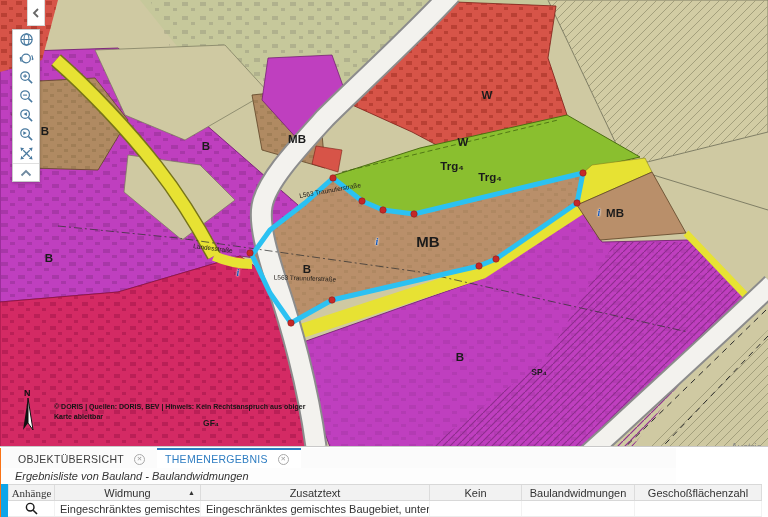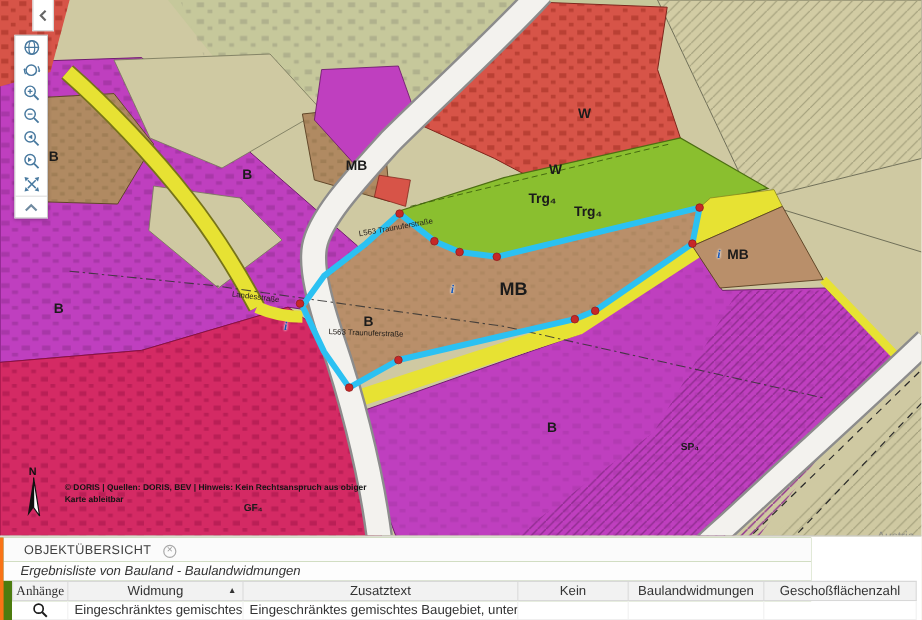--- a/index.html
+++ b/index.html
@@ -29,21 +29,21 @@
   .tool-btn.last { border-top:1px solid #e0e0e0; height:18px; }
   .tool-btn svg { display:block; }
 
   
   .north { position:absolute; left:20px; top:388px; width:26px; height:48px; }
   .north .n { position:absolute; left:4px; top:0; font-size:9px; font-weight:bold; color:#111; }
   .attribution { position:absolute; left:54px; top:402px; width:252px; font-size:7px; font-weight:bold; line-height:1.45; color:#151515; }
   .basemap-credit { position:absolute; right:6px; top:442px; font-size:10px; color:#8b8b85; }
 
   
-  .panel { position:absolute; left:0; top:448px; width:676px; height:69px; background:#4d7c0f; border-left:3px solid #f97316; }
+  .panel { position:absolute; left:0; top:448px; width:676px; height:69px; background:#0ea5e9; border-left:1px solid #f97316; }
   .tabbar { height:20px; display:flex; align-items:stretch; padding-left:9px; background:#fbfbfb; }
   .tab { display:flex; align-items:center; gap:10px; padding:0 12px 0 8px; border-top:2px solid transparent; cursor:pointer; }
   .tab .tab-label { font-size:10.5px; letter-spacing:.3px; color:#3d3d3d; white-space:nowrap; }
   .tab.active { border-top-color:#2e7dc2; background:#fff; }
   .tab.active .tab-label { color:#2e7dc2; }
   .close-circle { width:11px; height:11px; border:1px solid #a9a9a9; border-radius:50%; display:flex; align-items:center; justify-content:center;
                   font-size:6.5px; color:#9a9a9a; line-height:1; }
   .subtitle-row { height:16px; display:flex; align-items:center; padding-left:14px; font-size:11px; color:#333; background:#fdfdfd;font-style:italic; }
 
   .grid-table { margin-left:7px; width:754px; }
@@ -182,21 +182,21 @@
         <span class="zone-label md" style="left: 297px; top: 139px;">MB</span>
         <span class="zone-label md" style="left: 49px; top: 258px;">B</span>
         <span class="zone-label md" style="left: 487px; top: 95px;">W</span>
         <span class="zone-label md" style="left: 463px; top: 142px;">W</span>
         <span class="zone-label md" style="left: 452px; top: 166px;">Trg₄</span>
         <span class="zone-label md" style="left: 490px; top: 177px;">Trg₄</span>
         <span class="zone-label lg" style="left: 428px; top: 241px;">MB</span>
         <span class="zone-label md" style="left: 307px; top: 269px;">B</span>
         <span class="zone-label md" style="left: 615px; top: 213px;">MB</span>
         <span class="zone-label md" style="left: 460px; top: 357px;">B</span>
-        <span class="zone-label sm" style="left: 539px; top: 372px; margin-left: 36px;">SP₄</span>
+        <span class="zone-label sm" style="left: 539px; top: 372px;">SP₄</span>
         <span class="zone-label sm" style="left: 211px; top: 423px;">GF₄</span>
       </div>
     <div class="info-markers" id="info-markers">
         <span class="info-marker" style="left: 238px; top: 273px;">i</span>
         <span class="info-marker" style="left: 377px; top: 242px;">i</span>
         <span class="info-marker" style="left: 599px; top: 213px;">i</span>
       </div>
 
     <div class="collapse-left">
       <svg width="8" height="10" viewBox="0 0 8 10">
@@ -276,20 +276,24 @@
     </div>
 
     <div class="attribution">© DORIS | Quellen: DORIS, BEV | Hinweis: Kein Rechtsanspruch aus obiger Karte ableitbar</div>
     <div class="basemap-credit">Austria</div>
   </div>
 
   <div class="panel">
     <div class="tabbar">
       <div class="tab">
         <span class="tab-label">OBJEKTÜBERSICHT</span>
+        <span class="close-circle">✕</span>
+      </div>
+      <div class="tab active">
+        <span class="tab-label">THEMENERGEBNIS</span>
         <span class="close-circle">✕</span>
       </div>
     </div>
 
     <div class="subtitle-row">Ergebnisliste von Bauland - Baulandwidmungen</div>
 
     <div class="grid-table">
       <div class="grid-row head">
         <div class="hcell">Anhänge</div>
         <div class="hcell">

